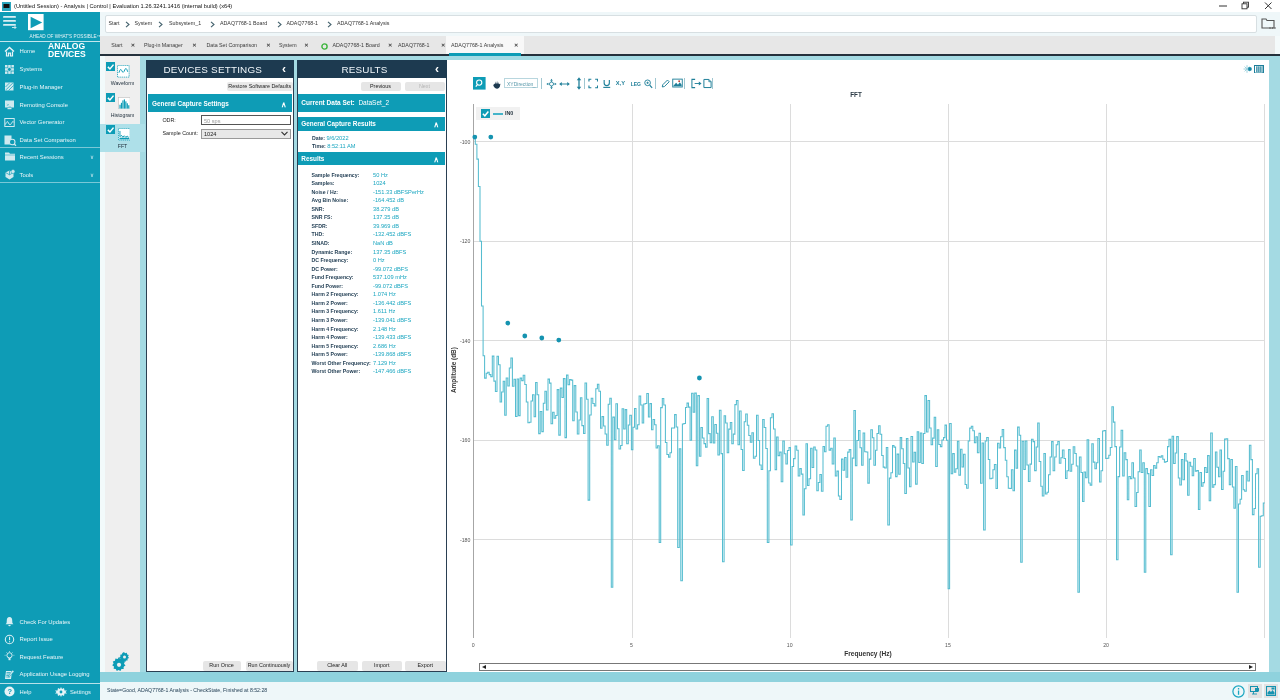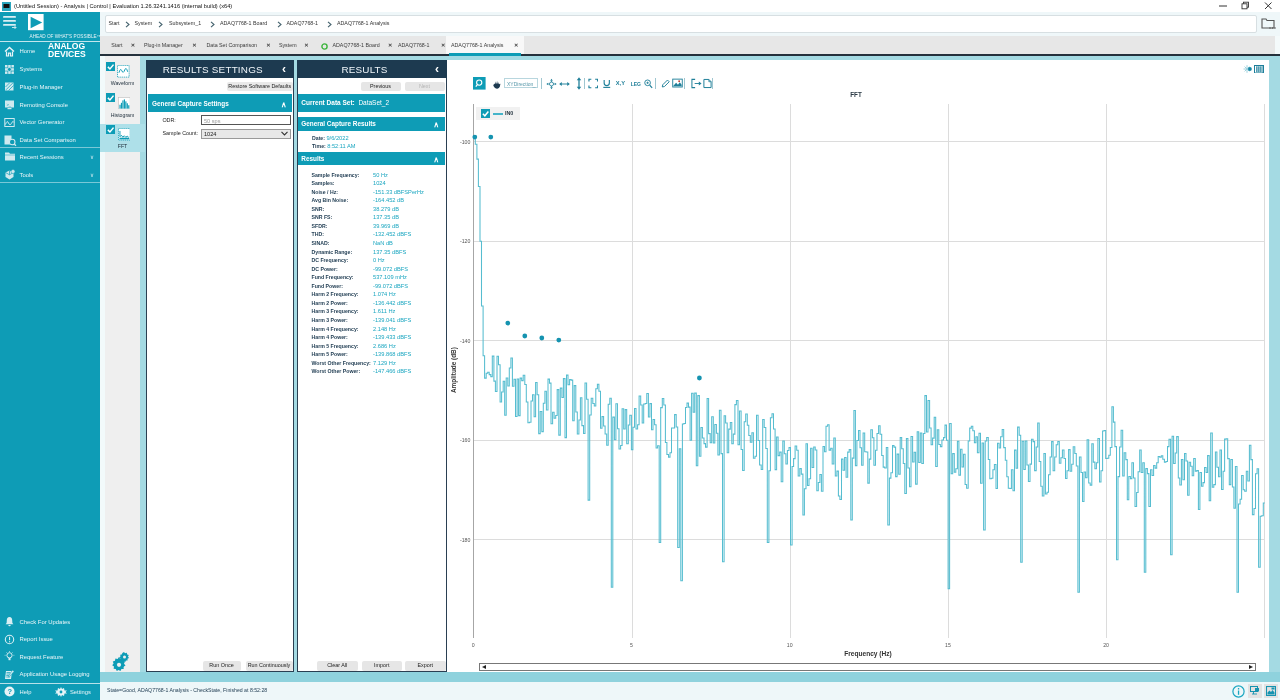--- a/index.html
+++ b/index.html
@@ -241,21 +241,21 @@
     <g fill="#0e9cb6">
       <path d="M8 6 L9.2 8 L11.5 7.5 L12 9.8 L14 10.5 L13 12.7 L14.5 14.5 L12.5 15.8 L12.7 18 L10.4 18 L9.5 20 L7.5 19 L5.8 20 L4.8 18 L2.6 17.8 L3 15.6 L1.2 14.2 L2.6 12.5 L1.8 10.4 L4 9.8 L4.4 7.6 L6.6 8 Z"></path>
       <circle cx="8" cy="13.8" r="5" fill="#0e9cb6"></circle>
       <circle cx="8" cy="13.8" r="2.1" fill="#efefef"></circle>
       <path d="M13 1 L14 2.2 L15.8 1.8 L16.2 3.4 L17.8 4 L17 5.6 L18 7 L16.5 7.8 L16.6 9.5 L15 9.4 L14.2 10.9 L12.8 10 L11.3 10.8 L10.7 9.3 L9 9.2 L9.4 7.6 L8.2 6.4 L9.5 5.4 L9.2 3.8 L10.8 3.6 L11.4 2 Z"></path>
       <circle cx="13.5" cy="6" r="1.5" fill="#efefef"></circle>
     </g>
   </svg>
 <div style="position:absolute;left:146px;top:60px;width:147.5px;height:612px;background:#fff;border:1.5px solid #2a3f52;"></div>
 <div style="position:absolute;left:146px;top:60px;width:147.5px;height:18px;background:#1d3a50;"></div>
-<div style="position:absolute;left:146px;top:64px;width:133.5px;text-align:center;font-size:9.9px;color:#f0f6fa;letter-spacing:0.2px;">RESULTS SETTINGS</div>
+<div style="position:absolute;left:146px;top:64px;width:133.5px;text-align:center;font-size:9.9px;color:#f0f6fa;letter-spacing:0.2px;">DEVICES SETTINGS</div>
 <div style="position:absolute;left:282px;top:61.5px;font-size:12px;color:#fff;font-weight:bold;">‹</div>
 <div class="gbtn" style="left:226.8px;top:81.5px;width:66px;background:#e9e9e9;">Restore Software Defaults</div>
 <div style="position:absolute;left:147.5px;top:94.3px;width:144.5px;height:17.7px;background:#0e9cb6;"></div>
 <div style="position:absolute;left:152px;top:100px;font-size:6.4px;font-weight:bold;color:#fff;">General Capture Settings</div>
 <div style="position:absolute;left:281px;top:100px;font-size:7.5px;color:#fff;font-weight:bold;">∧</div>
 <div style="position:absolute;left:162.4px;top:117.3px;font-size:5.4px;color:#222;">ODR:</div>
 <div style="position:absolute;left:200.5px;top:114.8px;width:90.5px;height:10.5px;background:#fff;border:1.2px solid #555;"></div>
 <div style="position:absolute;left:204px;top:117.5px;font-size:5.6px;color:#9a9a9a;">50 sps</div>
 <div style="position:absolute;left:162.4px;top:130.4px;font-size:5.4px;color:#222;">Sample Count:</div>
 <div style="position:absolute;left:200.5px;top:129px;width:90.5px;height:9.6px;background:#e8e8e8;border:1px solid #999;"></div>

